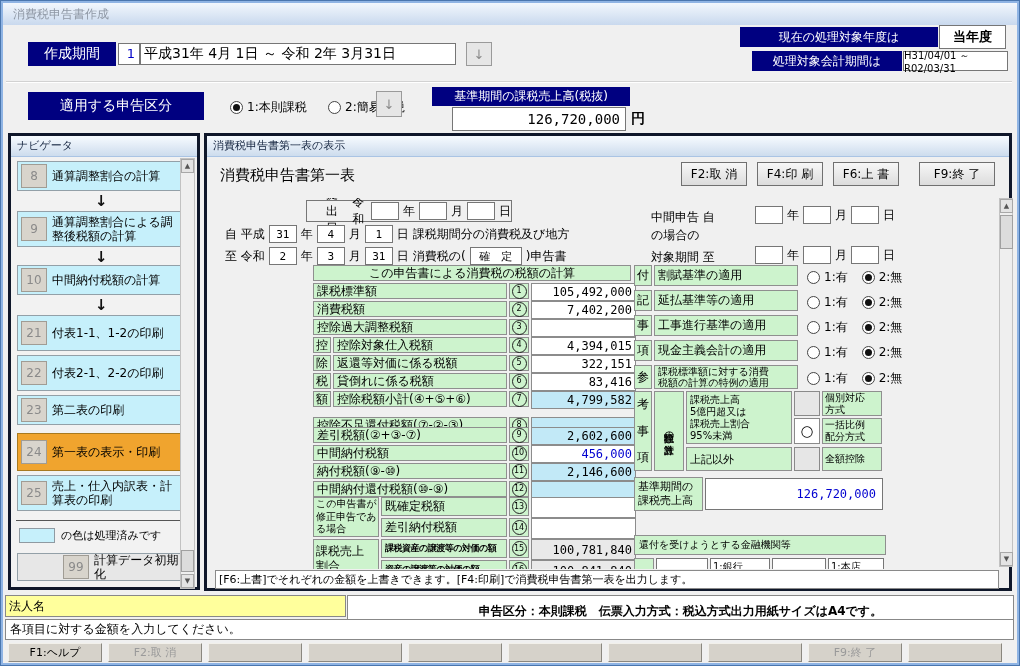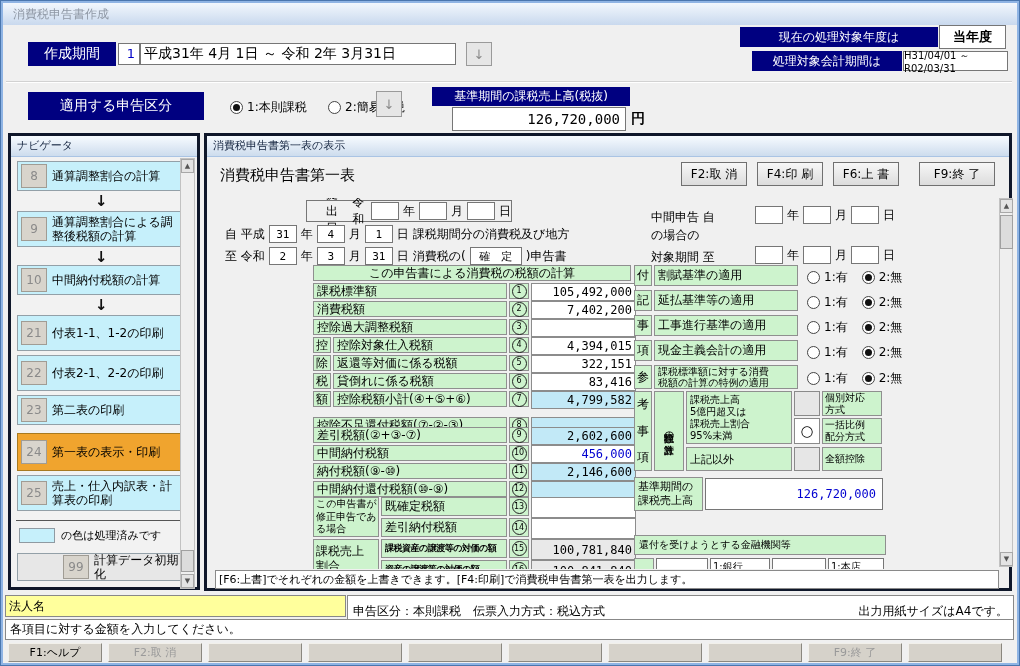--- a/index.html
+++ b/index.html
@@ -440,21 +440,21 @@
       <div class="sb-thumb" style="top:16px;height:34px;"></div>
       <div class="sb-btn" style="bottom:0;">▼</div>
     </div>
 
     <div class="abs" style="left:8px;top:434px;width:784px;height:19px;background:#fff;border:1px solid #8a8a8a;font-size:11px;line-height:17px;padding-left:3px;overflow:hidden;white-space:nowrap;">[F6:上書]でそれぞれの金額を上書きできます。[F4:印刷]で消費税申告書第一表を出力します。</div>
   </div>
 
   <div class="abs flex" style="left:5px;top:595px;width:341px;height:22px;background:#ffff9c;border:1px solid #888;">
     <span style="font-size:12px;padding-left:3px;width:78px;flex:none;">法人名</span>
   </div>
-  <div class="abs flex" style="left:347px;top:595px;width:667px;height:33px;background:#fff;border:1px solid #888;justify-content:space-between;padding:0 5px;">
+  <div class="abs flex" style="left:347px;top:595px;width:667px;height:33px;background:#fff;border:1px solid #888;justify-content:center;padding:0 5px;font-weight:bold;">
     <span style="font-size:12px;">申告区分：本則課税　伝票入力方式：税込方式</span>
     <span style="font-size:12px;">出力用紙サイズはA4です。</span>
   </div>
   <div class="abs flex" style="left:5px;top:619px;width:1009px;height:21px;background:#fff;border:1px solid #888;padding-left:4px;font-size:12px;">各項目に対する金額を入力してください。</div>
 
   <div class="abs" style="left:0;top:643px;width:1020px;height:19px;">
     <div class="fkey" style="left:8px;">F1:ヘルプ</div>
     <div class="fkey dis" style="left:108px;">F2:取 消</div>
     <div class="fkey" style="left:208px;"></div>
     <div class="fkey" style="left:308px;"></div>

